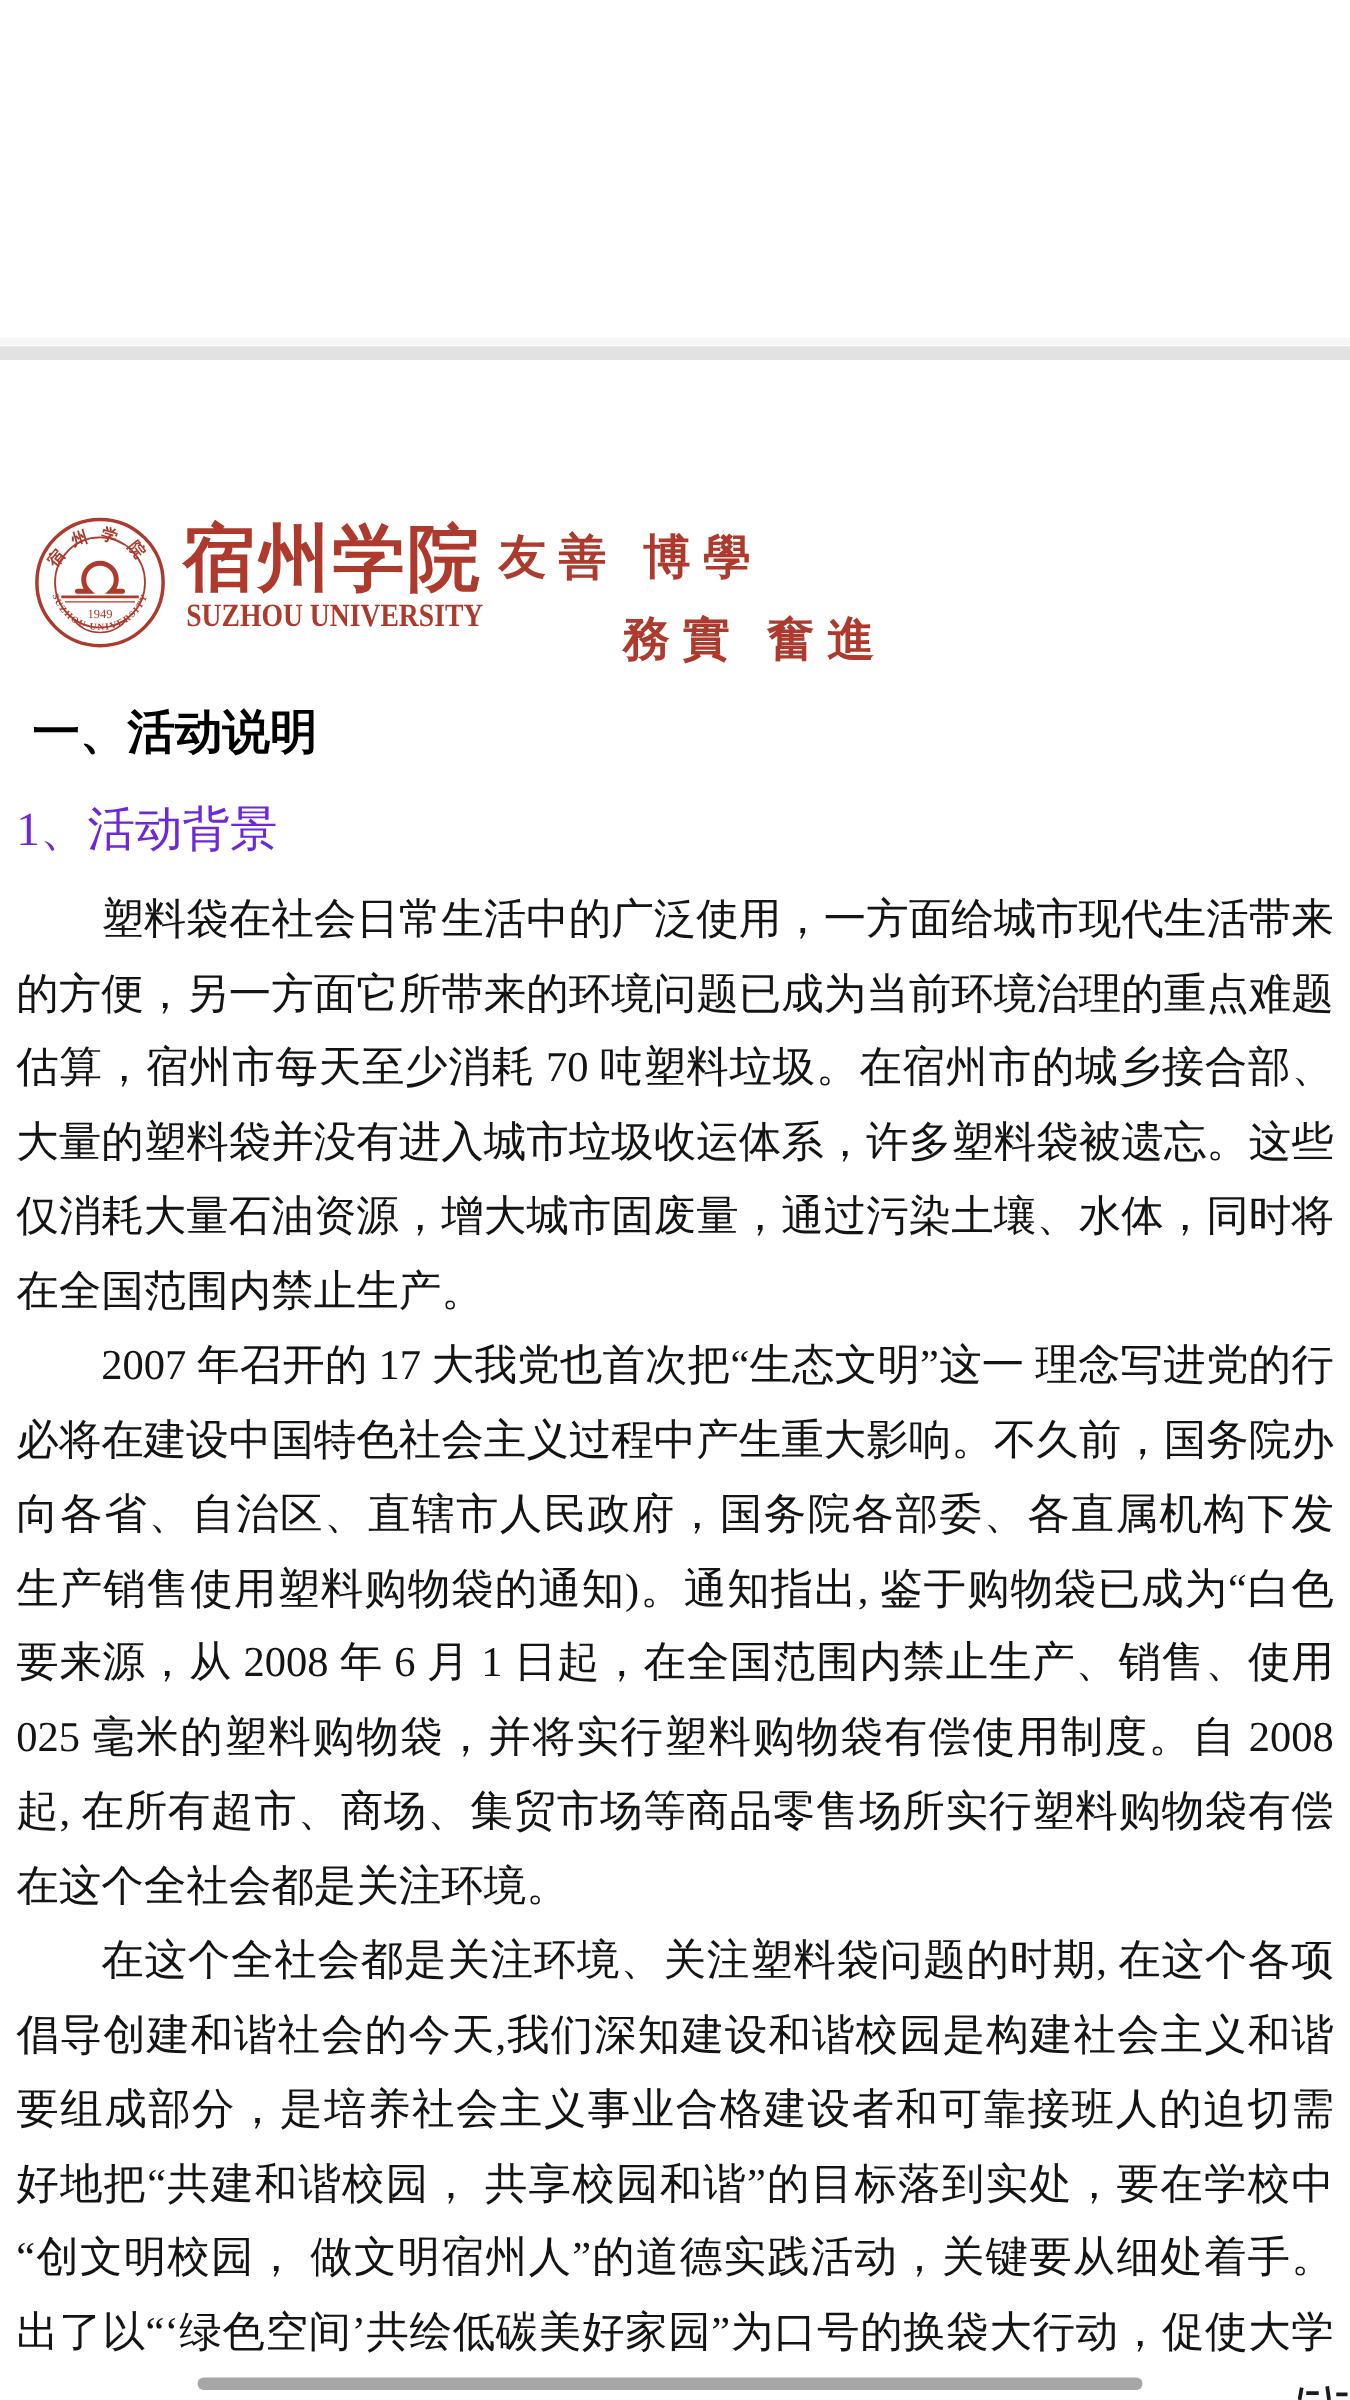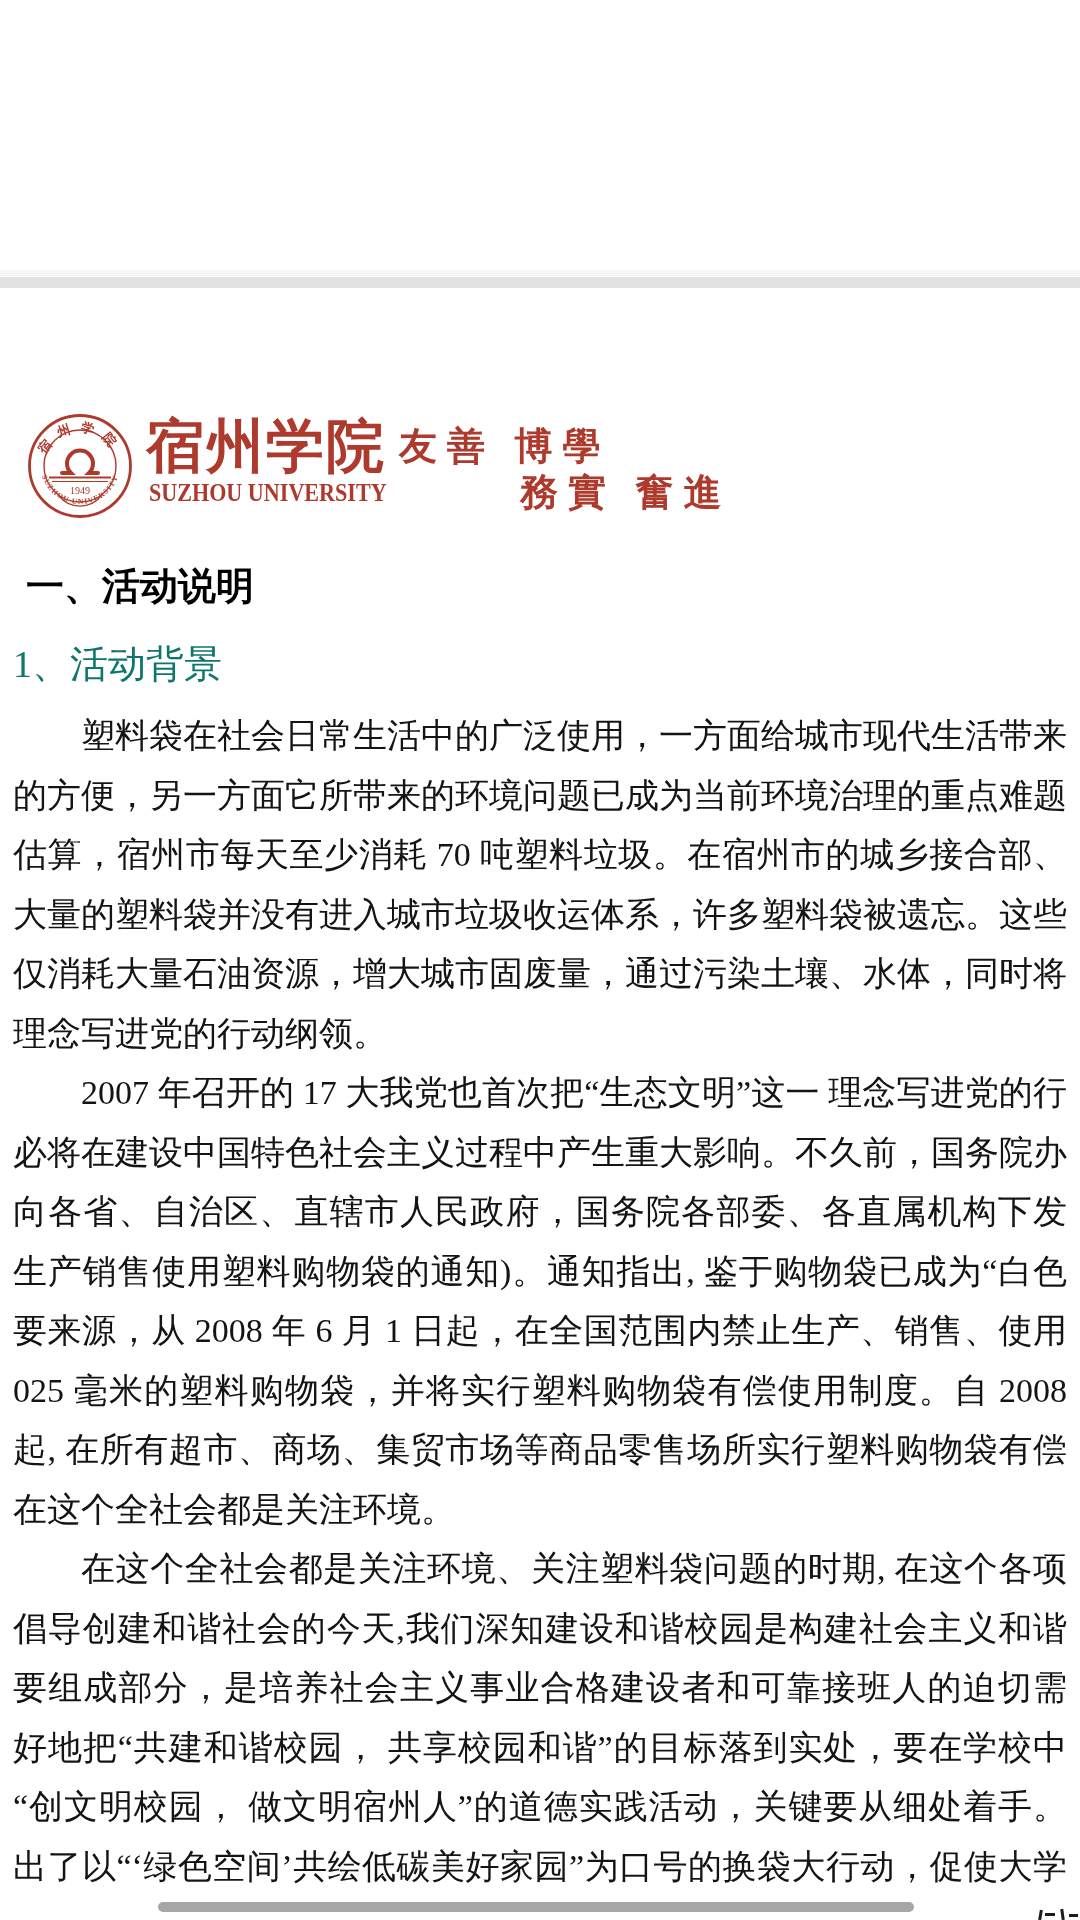--- a/index.html
+++ b/index.html
@@ -21,31 +21,31 @@
     position:absolute;left:149px;top:478px;
     font-family:"Liberation Serif", serif;
     font-size:26px;font-weight:600;letter-spacing:0px;line-height:30px;
     color:#ad3a2d;transform:scaleX(.85);transform-origin:left top;white-space:nowrap;
   }
   .motto{
     position:absolute;font-size:38px;font-weight:700;letter-spacing:10px;
     line-height:40px;color:#ad3a2d;white-space:nowrap;
   }
   .m1{left:399px;top:426px;}
-  .m2{left:498px;top:472px;margin-left:22px;}
+  .m2{left:498px;top:492px;}
 
   .h1{
     position:absolute;left:13px;top:549px;margin:13px;
     font-family:"Liberation Sans", sans-serif;
     font-size:38px;font-weight:700;line-height:48px;color:#000;white-space:nowrap;
   }
   .h2{
     position:absolute;left:13px;top:641px;margin:0;
     font-family:"Liberation Serif", serif;
-    font-size:38px;font-weight:400;line-height:46px;color:#0f766e;white-space:nowrap;
+    font-size:38px;font-weight:400;line-height:46px;color:#6d28d9;white-space:nowrap;
   }
   .body-text{
     position:absolute;left:13px;top:706px;width:1054px;
     font-size:34px;line-height:59.5px;color:#141414;
   }
   .para{margin:0;}
   .line{height:59.5px;overflow:hidden;text-align:left;}
   .line.fill{text-align:justify;text-align-last:justify;}
   .line.indent{text-indent:2em;}
 
@@ -104,21 +104,21 @@
           <div class="line indent fill">塑料袋在社会日常生活中的广泛使用，一方面给城市现代生活带来了极大</div>
 
           <div class="line fill">的方便，另一方面它所带来的环境问题已成为当前环境治理的重点难题之一, 据</div>
 
           <div class="line fill">估算，宿州市每天至少消耗 70 吨塑料垃圾。在宿州市的城乡接合部、农村地区，</div>
 
           <div class="line fill">大量的塑料袋并没有进入城市垃圾收运体系，许多塑料袋被遗忘。这些塑料袋不</div>
 
           <div class="line fill">仅消耗大量石油资源，增大城市固废量，通过污染土壤、水体，同时将对我们的</div>
 
-          <div class="line">理念写进党的行动纲领。</div>
+          <div class="line">在全国范围内禁止生产。</div>
         </div>
 
       <div class="para">
 
           <div class="line indent fill">2007 年召开的 17 大我党也首次把“生态文明”这一 理念写进党的行动纲领，</div>
 
           <div class="line fill">必将在建设中国特色社会主义过程中产生重大影响。不久前，国务院办公厅日前</div>
 
           <div class="line fill">向各省、自治区、直辖市人民政府，国务院各部委、各直属机构下发《关于限制</div>
 

